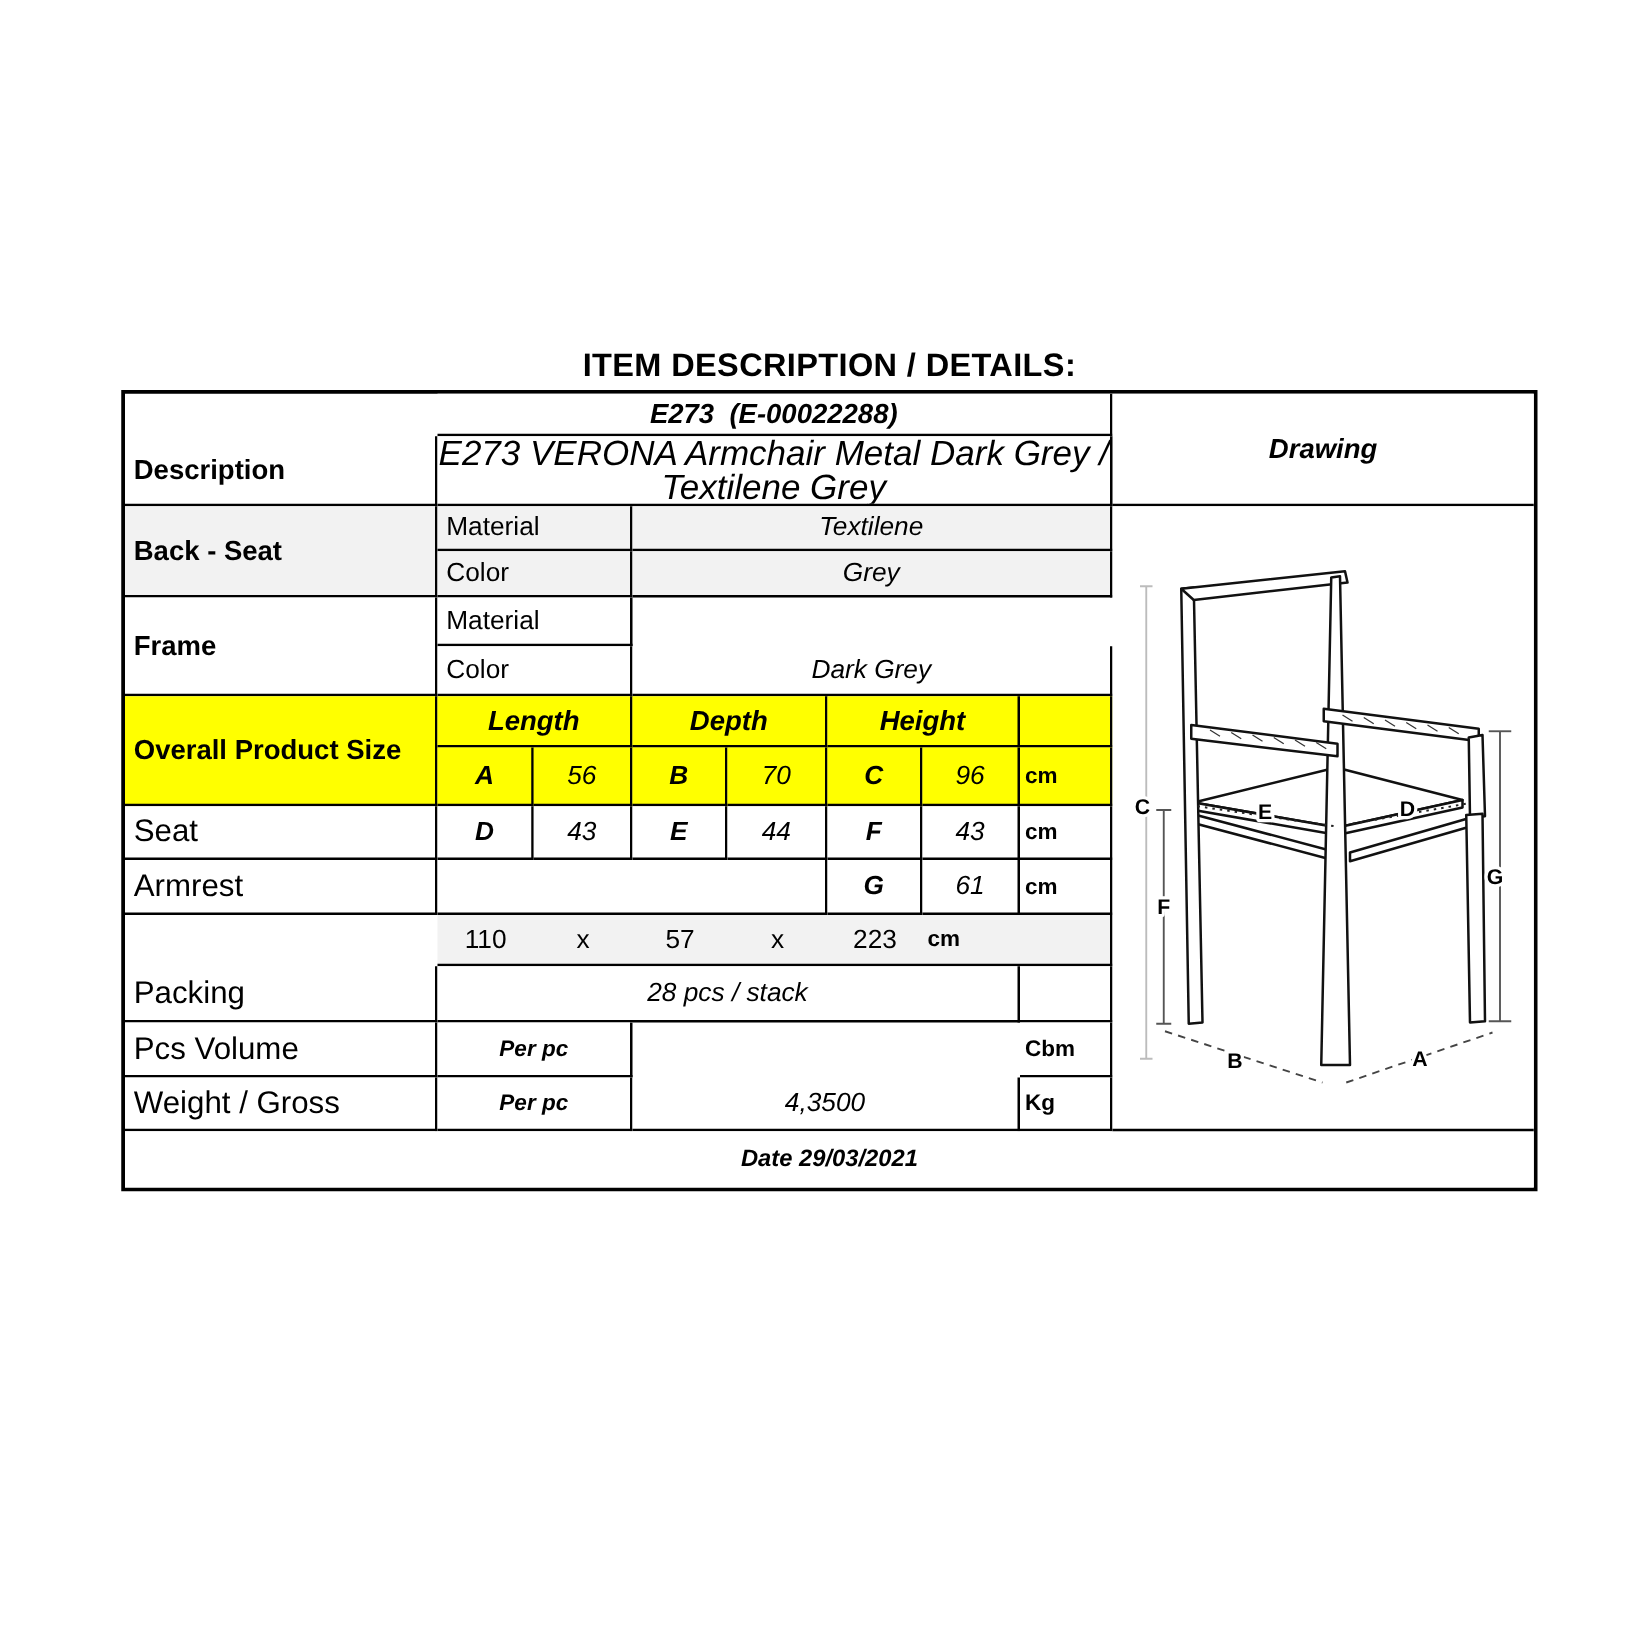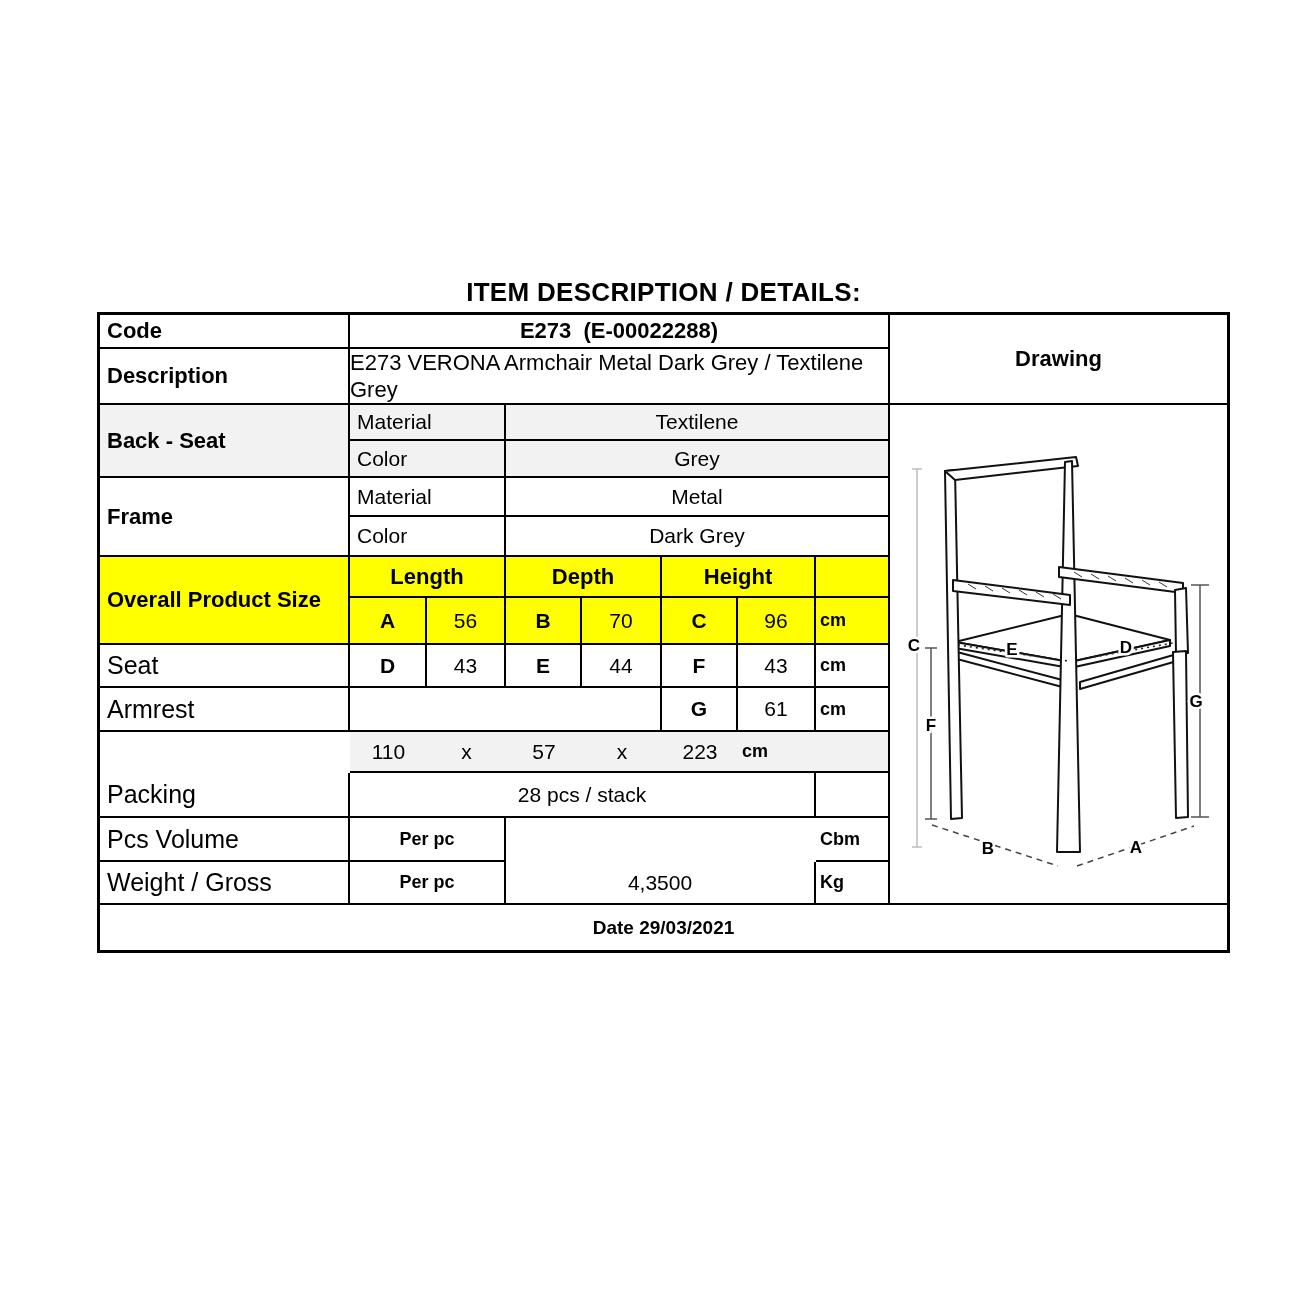--- a/index.html
+++ b/index.html
@@ -18,27 +18,27 @@
     grid-template-columns:250px 77px 79px 76px 80px 76px 78px 74px 337px;
     grid-template-rows:34px 56px 36px 37px 39px 40px 41px 47px 43px 44px 41px 45px 44px 43px 45px;
   }
   .c{
     box-sizing:border-box;border-right:2px solid #000;border-bottom:2px solid #000;
     display:flex;align-items:center;background:#fff;overflow:hidden;
   }
   .ner{border-right:none;}
   .neb{border-bottom:none;}
   .left{justify-content:flex-start;padding-left:7px;}
-  .center{justify-content:center;}
+  .center{justify-content:center;text-align:center;font-style:italic;}
   .grey{background:#f2f2f2;}
   .yellow{background:#ffff00;}
   .f-label{font-weight:bold;font-size:22px;}
   .f-small-label{font-weight:normal;font-size:25px;}
   .f-val{font-size:21px;}
-  .f-desc{font-size:22px;line-height:27px;}
+  .f-desc{font-size:28px;line-height:27px;}
   .f-unit{font-weight:bold;font-size:18px;}
   .f-dim{font-weight:bold;font-size:21px;}
   .f-date{font-weight:bold;font-size:19px;}
   .pre{white-space:pre;}
   .pad4{padding-left:4px;}
   #packing-size-values{
     display:grid;height:100%;align-items:center;
     grid-template-columns:77px 79px 76px 80px 76px 78px auto;
   }
   #packing-size-values > span{text-align:center;}
@@ -57,21 +57,20 @@
   .dim-line-light{stroke:#bcbcbc;stroke-width:1.5;fill:none;}
   .dash-line{stroke:#444;stroke-width:1.5;stroke-dasharray:6 5;fill:none;}
 </style>
 </head>
 <body>
 
 <div id="doc-title">ITEM DESCRIPTION / DETAILS:</div>
 
 <div id="sheet">
 
-  <div class="c left f-label" style="grid-area:1/1/2/2">Code</div>
   <div class="c center f-label pre" style="grid-area:1/2/2/9">E273  (E-00022288)</div>
   <div class="c center f-label ner" style="grid-area:1/9/3/10">Drawing</div>
 
   <div class="c left f-label" style="grid-area:2/1/3/2">Description</div>
   <div class="c center f-desc" style="grid-area:2/2/3/9">E273 VERONA Armchair Metal Dark Grey / Textilene Grey</div>
 
   <div class="c left f-label grey" style="grid-area:3/1/5/2">Back - Seat</div>
   <div class="c left f-val grey" style="grid-area:3/2/4/4">Material</div>
   <div class="c center f-val grey" style="grid-area:3/4/4/9">Textilene</div>
   <div class="c left f-val grey" style="grid-area:4/2/5/4">Color</div>
@@ -128,21 +127,20 @@
       <text class="dim-label" x="236" y="248">D</text>
       <text class="dim-label" x="41" y="326">F</text>
       <text class="dim-label" x="306" y="302">G</text>
       <text class="dim-label" x="98" y="449">B</text>
       <text class="dim-label" x="246" y="448">A</text>
     </svg>
   </div>
 
   <div class="c left f-label" style="grid-area:5/1/7/2">Frame</div>
   <div class="c left f-val" style="grid-area:5/2/6/4">Material</div>
-  <div class="c center f-val" style="grid-area:5/4/6/9">Metal</div>
   <div class="c left f-val" style="grid-area:6/2/7/4">Color</div>
   <div class="c left f-label yellow" style="grid-area:7/1/9/2">Overall Product Size</div>
 
   <div class="c center f-val" style="grid-area:6/4/7/9">Dark Grey</div>
   <div class="c center f-label yellow" style="grid-area:7/2/8/4">Length</div>
   <div class="c center f-label yellow" style="grid-area:7/4/8/6">Depth</div>
   <div class="c center f-label yellow" style="grid-area:7/6/8/8">Height</div>
   <div class="c yellow" style="grid-area:7/8/8/9"></div>
   <div class="c center f-dim yellow" style="grid-area:8/2/9/3">A</div>
   <div class="c center f-val yellow" style="grid-area:8/3/9/4">56</div>

